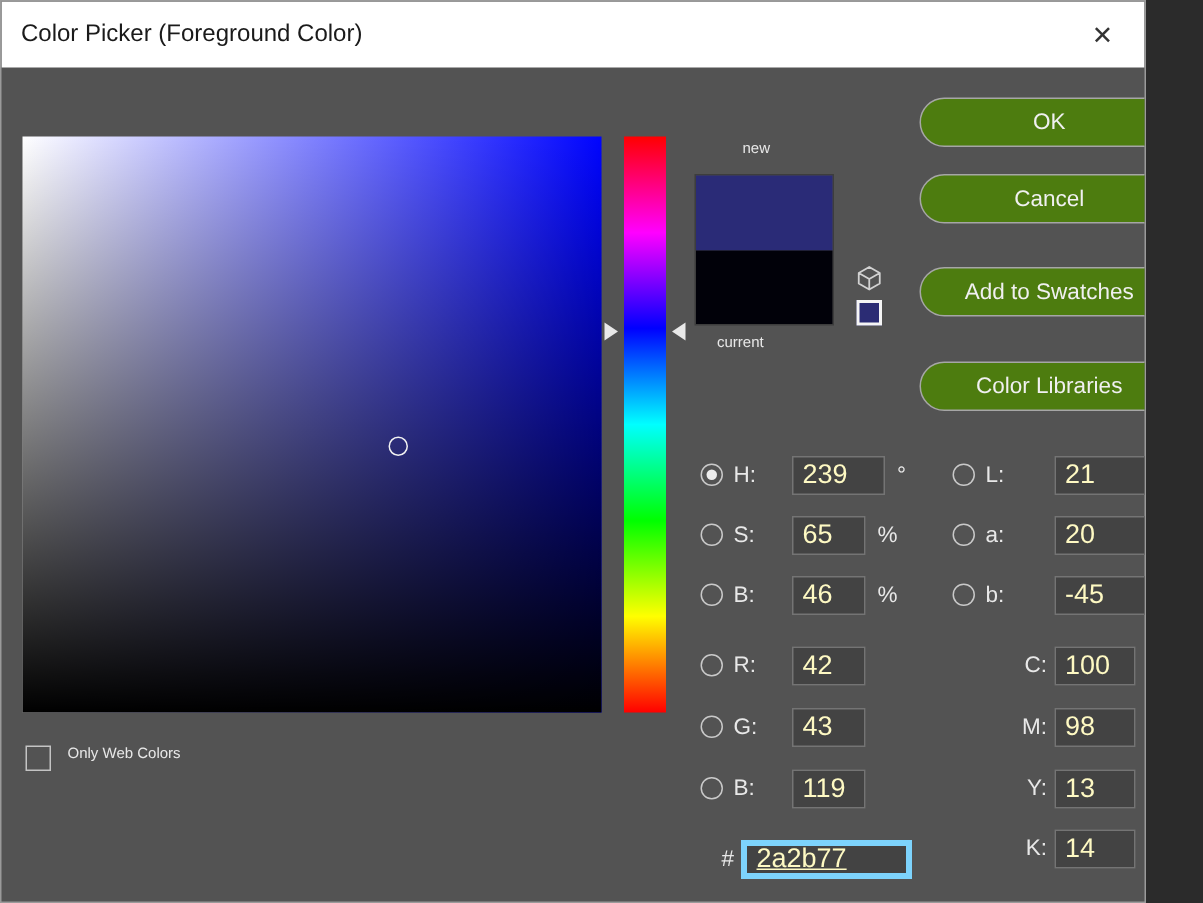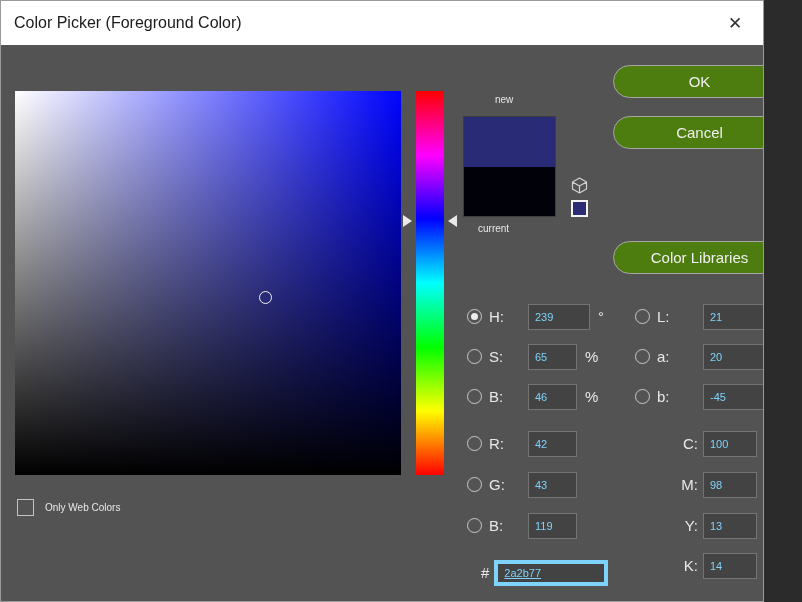--- a/index.html
+++ b/index.html
@@ -50,32 +50,32 @@
   .row { position:absolute; display:flex; align-items:center; height:27px; }
   .radio { flex:none; width:15px; height:15px; border:1px solid #c9c9c9;
            border-radius:50%; margin-right:7px; position:relative; cursor:pointer; }
   .radio.sel::after { content:""; position:absolute; inset:3px;
                       background:#ececec; border-radius:50%; }
   .spacer { flex:none; width:22px; }
   .flabel { flex:none; font-size:15px; color:#e8e8e8; }
   .flabel.lcol { width:39px; }
   .flabel.rcol { width:46px; }
   .flabel.rcol.ralign { text-align:right; padding-right:5px; }
-  .fld { height:26px; background:#434343; border:1px solid #747474; color:#7dd3fc;
-         font-size:11px; padding:0 6px; font-family:inherit; outline:none; }
+  .fld { height:26px; background:#434343; border:1px solid #747474; color:#fef9c3;
+         font-size:18px; padding:0 6px; font-family:inherit; outline:none; }
   .fld.w62 { width:62px; }
   .fld.w49 { width:49px; }
   .fld.w61 { width:61px; }
   .fld.w54 { width:54px; }
   .fld.hexfld { width:114px; border:4px solid #7dd3fc;text-decoration:underline; }
   .unit { margin-left:8px; font-size:15px; color:#e8e8e8; }
   .hexhash { font-size:15px; color:#e8e8e8; margin-right:5px; }
 
   .cbrow { position:absolute; left:16px; top:496px; display:flex;
-           align-items:center; height:20px; }
+           height:20px; }
   .checkbox { flex:none; width:17px; height:17px; border:1px solid #c4c4c4;
               margin-right:11px; cursor:pointer; background:transparent; }
 </style>
 </head>
 <body>
 
 <div class="window">
 
   <div class="titlebar" style="background: rgb(255, 255, 255);">
     <span class="title">Color Picker (Foreground Color)</span>
@@ -97,20 +97,21 @@
   </div>
   <div class="lbl curlbl">current</div>
 
   <svg class="cube" width="19" height="19" viewBox="0 0 19 19">
     <path d="M9.5 2 L16.5 6 L16.5 13 L9.5 17 L2.5 13 L2.5 6 Z M2.5 6 L9.5 10 L16.5 6 M9.5 10 L9.5 17" fill="none" stroke="#d2d2d2" stroke-width="1.2" stroke-linejoin="round"></path>
   </svg>
   <div class="websafe" style="background: rgb(43, 44, 116);"></div>
 
   <button class="btn" style="top:64px">OK</button>
   <button class="btn" style="top:115px">Cancel</button>
+  <button class="btn" style="top:177px">Add to Swatches</button>
   <button class="btn" style="top:240px">Color Libraries</button>
 
   <div class="row" style="left:466px; top:302px">
     <span class="radio sel"></span>
     <span class="flabel lcol">H:</span>
     <input class="fld w62" value="239" style="">
     <span class="unit">°</span>
   </div>
   <div class="row" style="left:466px; top:342px">
     <span class="radio"></span>

